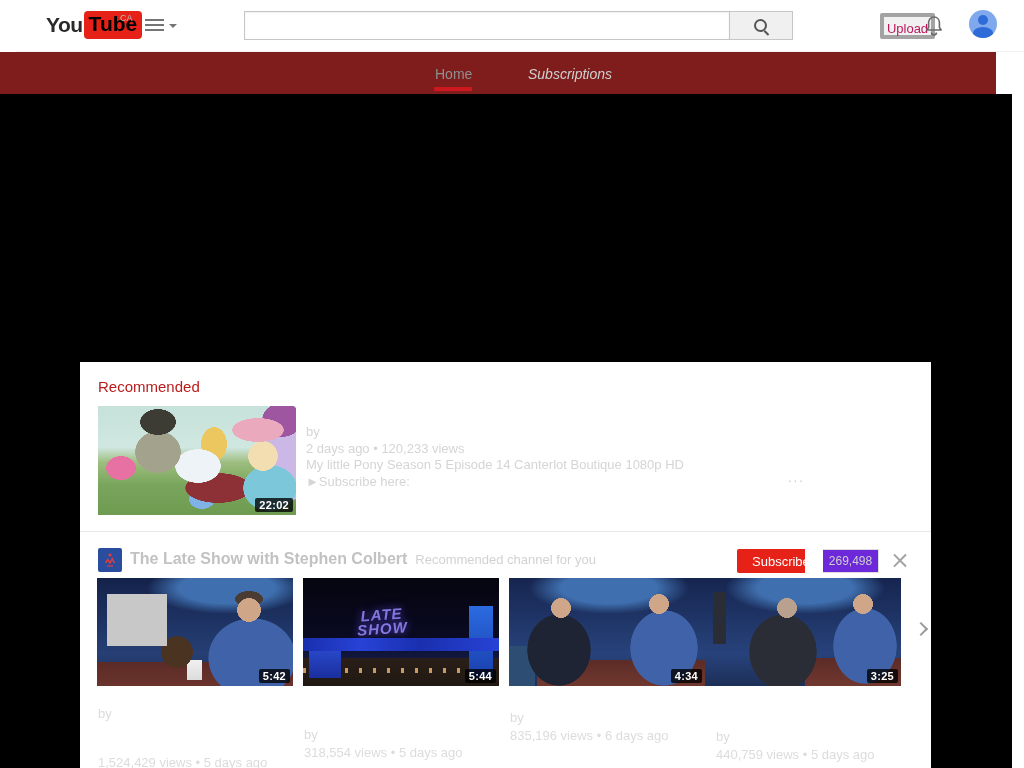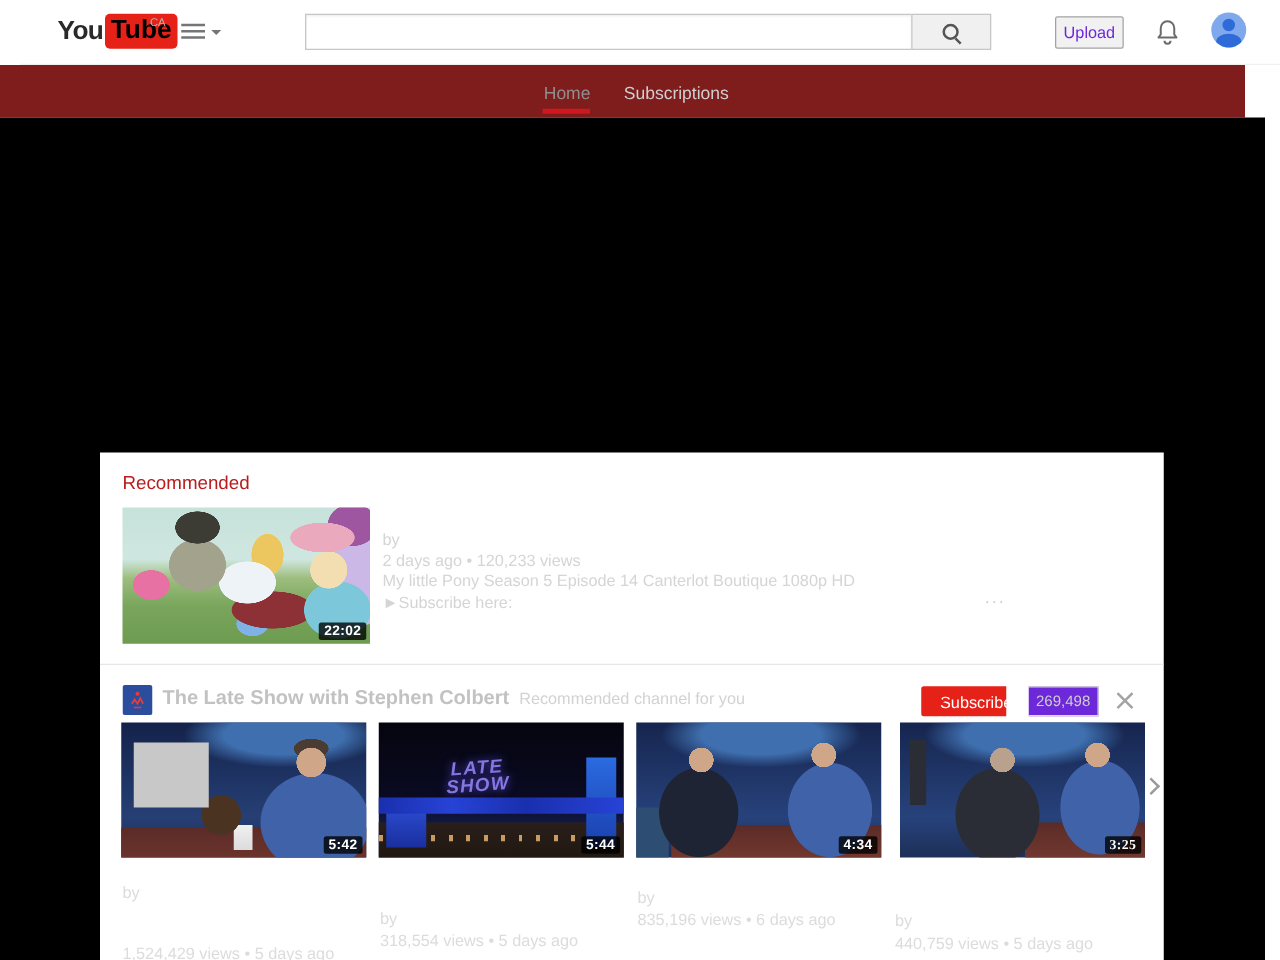--- a/index.html
+++ b/index.html
@@ -28,37 +28,37 @@
                   border:1px solid #c6c6c6; border-right:none; background:#fff; outline:none;
                   font-size:14px; padding:0 8px; color:#333; box-shadow:inset 0 1px 2px #eee; }
   .search-btn { position:absolute; left:713px; top:11px; width:64px; height:29px;
                 background:#f0f0f0; border:1px solid #c6c6c6; cursor:pointer; }
   .mag { position:absolute; left:24px; top:7px; width:15px; height:15px; }
   .mag::before { content:""; position:absolute; left:0; top:0; width:9px; height:9px;
                  border:2px solid #555; border-radius:50%; }
   .mag::after { content:""; position:absolute; left:11px; top:11px; width:6px; height:2px;
                 background:#555; transform:rotate(45deg); transform-origin:0 0; }
 
-  .upload-btn { position:absolute; left:828px; top:13px; width:55px; height:26px;
-                background:#f1f1f1; border:1px solid #a3a3a3; border-radius:2px;
-                color:#6d28d9; font-size:13px; text-align:center; line-height:24px; cursor:pointer; }
+  .upload-btn { position:absolute; left:864px; top:13px; width:55px; height:26px;
+                background:#f1f1f1; border:4px solid #a3a3a3; border-radius:2px;
+                color:#be185d; font-size:13px; text-align:center; line-height:24px; cursor:pointer; }
 
   .bell { position:absolute; left:906px; top:13px; width:24px; height:26px; cursor:pointer; }
 
   .avatar { position:absolute; left:953px; top:10px; width:28px; height:28px; border-radius:50%;
             background:#7fa9ec; overflow:hidden; cursor:pointer; }
   .avatar .head { position:absolute; left:9px; top:5px; width:10px; height:10px; border-radius:50%; background:#2f6bd8; }
   .avatar .torso { position:absolute; left:4px; top:17px; width:20px; height:12px;
                    border-radius:50% 50% 0 0; background:#2f6bd8; }
 
   
   .tabbar { position:absolute; left:0; top:52px; width:996px; height:42px; background:#7f1d1d; }
   .tab { position:absolute; top:14px; font-size:14px; cursor:pointer; }
   .tab-home { left:435px; color:#8f8f8f; }
-  .tab-subs { left:499px; color:#cfcfcf; }
+  .tab-subs { left:528px; color:#cfcfcf;font-style:italic; }
   .tab-underline { position:absolute; left:434px; top:35px; width:38px; height:4px; background:#cc181e; }
 
   
   .black-bg { position:absolute; left:0; top:94px; width:1012px; height:674px; background:#000; }
 
   
   .feed { position:absolute; left:80px; top:362px; width:851px; height:406px; background:#fff; }
 
   .rec-heading { position:absolute; left:18px; top:16px; font-size:15px; color:#b91c1c; }
 
@@ -136,30 +136,30 @@
   .vt-3 { left:429px;
     background:
       radial-gradient(circle 10px at 52px 30px, #cfa687 0 98%, transparent 100%) no-repeat,
       radial-gradient(ellipse 32px 36px at 50px 72px, #1e2433 0 98%, transparent 100%) no-repeat,
       radial-gradient(circle 10px at 150px 26px, #cfa687 0 98%, transparent 100%) no-repeat,
       radial-gradient(ellipse 34px 38px at 155px 70px, #3f62a8 0 98%, transparent 100%) no-repeat,
       linear-gradient(#5c2b27,#70382f) 28px 82px/168px 26px no-repeat,
       linear-gradient(#2e4d72,#2e4d72) 0 68px/26px 40px no-repeat,
       radial-gradient(ellipse 80px 26px at 100px 10px, #3f6fae 0 60%, transparent 100%) no-repeat,
       linear-gradient(180deg,#16254f 0%,#21386b 45%,#27427c 70%,#1d2f57 100%); }
-  .vt-4 { left:640px;
+  .vt-4 { left:625px;
     background:
       linear-gradient(#2a2d35,#2a2d35) 8px 14px/13px 52px no-repeat,
       radial-gradient(circle 10px at 82px 30px, #b9a18d 0 98%, transparent 100%) no-repeat,
       radial-gradient(ellipse 34px 38px at 78px 74px, #2a2d35 0 98%, transparent 100%) no-repeat,
       radial-gradient(circle 10px at 158px 26px, #cfa687 0 98%, transparent 100%) no-repeat,
       radial-gradient(ellipse 32px 38px at 160px 68px, #3f62a8 0 98%, transparent 100%) no-repeat,
       linear-gradient(#5c2b27,#70382f) 100px 80px/96px 28px no-repeat,
       radial-gradient(ellipse 80px 26px at 100px 10px, #3f6fae 0 60%, transparent 100%) no-repeat,
-      linear-gradient(180deg,#16254f 0%,#21386b 45%,#27427c 70%,#1d2f57 100%); font-family: Liberation Serif, serif; }
+      linear-gradient(180deg,#16254f 0%,#21386b 45%,#27427c 70%,#1d2f57 100%); }
 
   .marquee-text { position:absolute; left:44px; top:30px; font-size:15px; font-weight:bold; font-style:italic;
                   color:#8478e0; transform:rotate(-4deg); letter-spacing:1px; line-height:14px;
                   text-shadow:0 0 8px #5a4ad0; width:70px; text-align:center; }
 
   .next-chevron { position:absolute; left:836px; top:262px; width:10px; height:10px; cursor:pointer; }
   .next-chevron::before { content:""; position:absolute; left:0; top:0; width:8px; height:8px;
                           border-top:2px solid #9a9a9a; border-right:2px solid #9a9a9a; transform:rotate(45deg); }
 
   .v-meta { position:absolute; font-size:13px; color:#dcdcdc; white-space:nowrap; }

